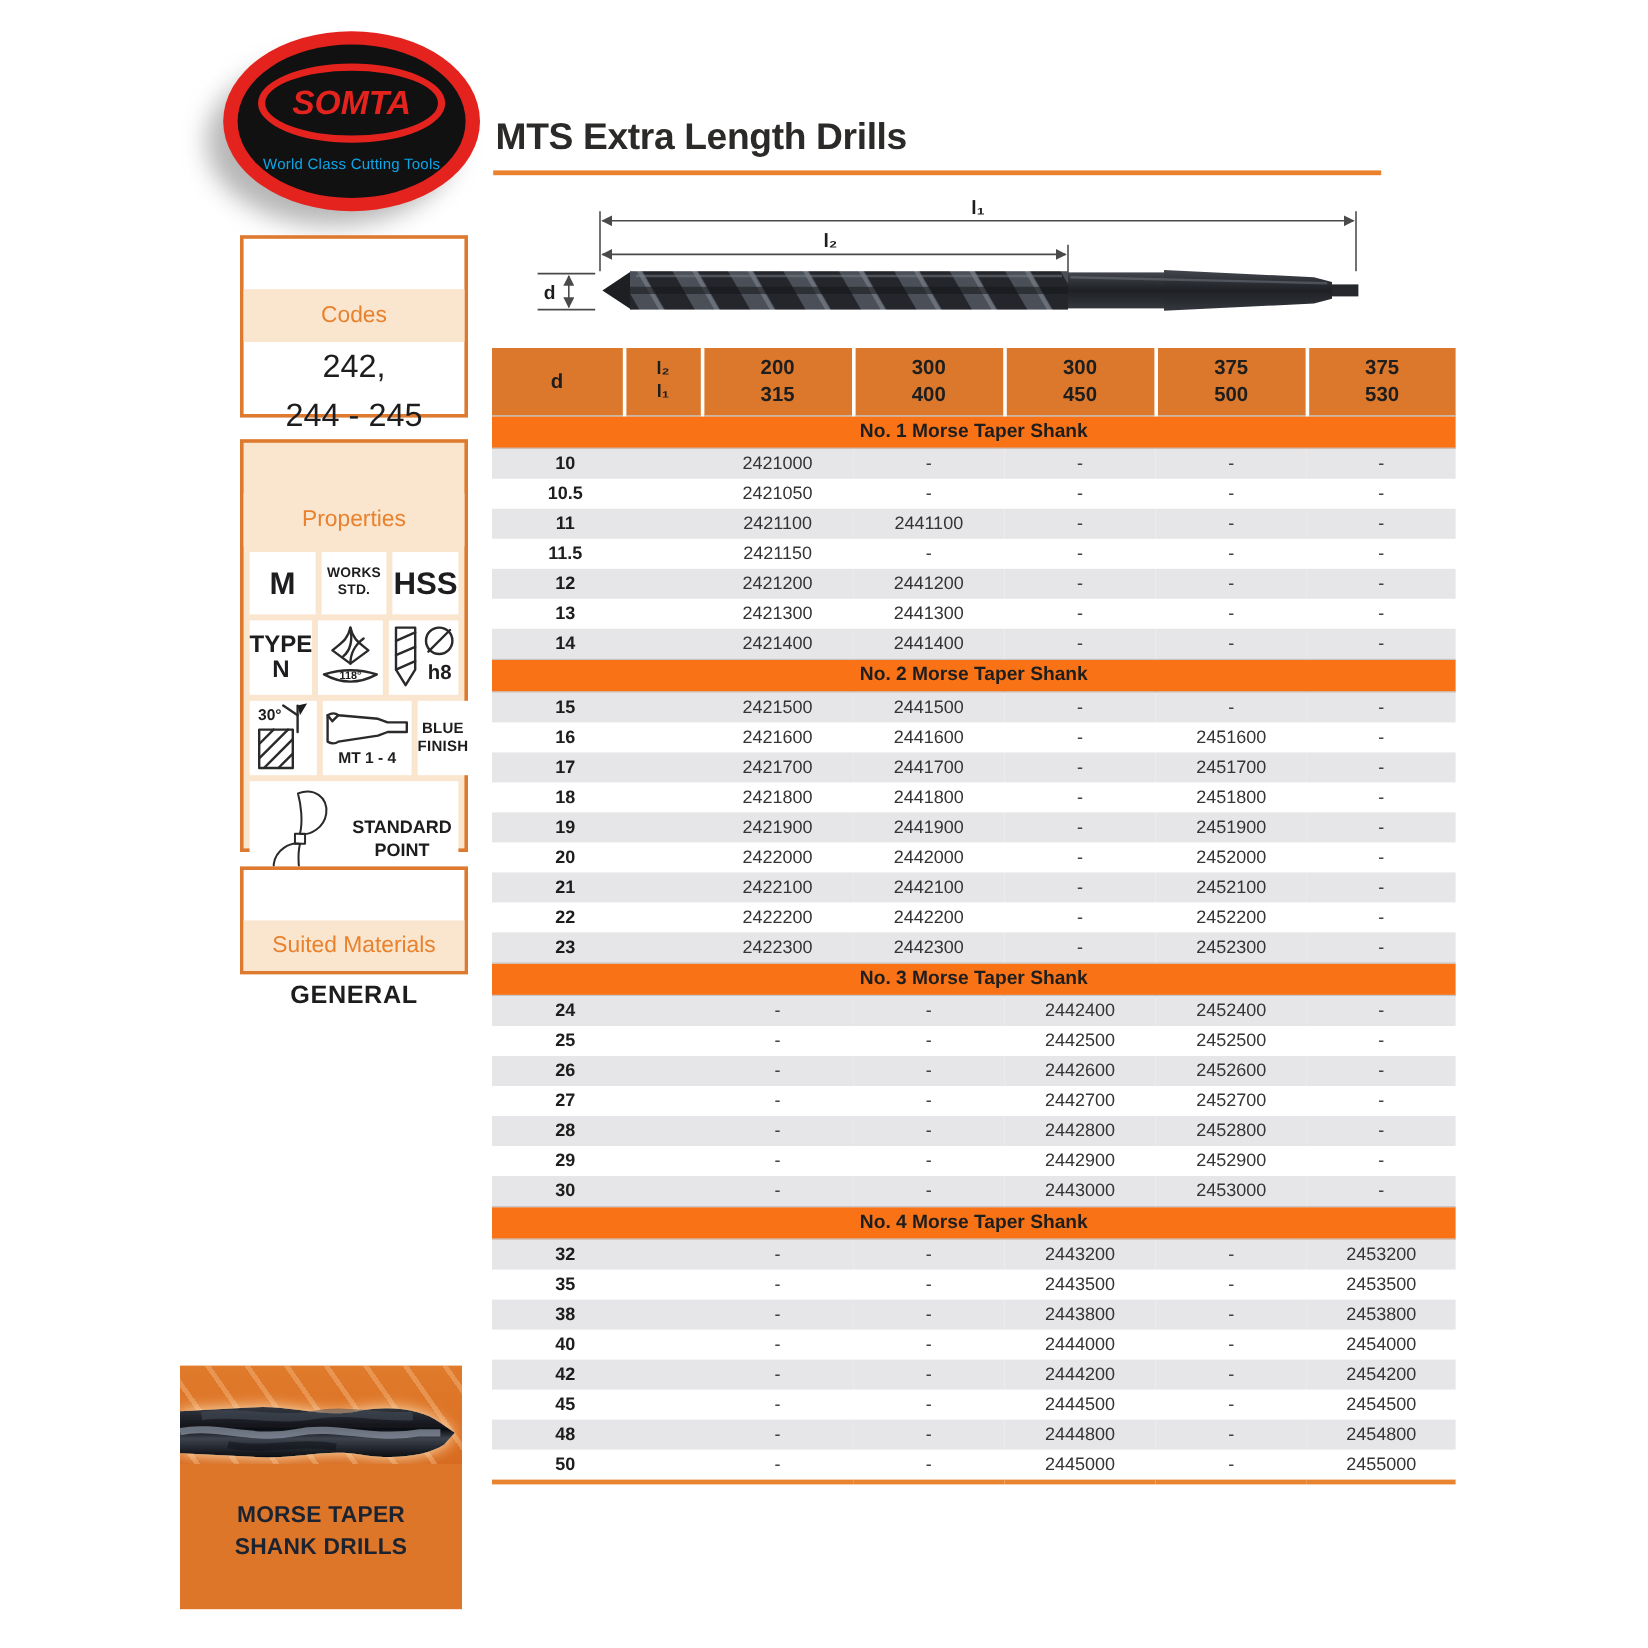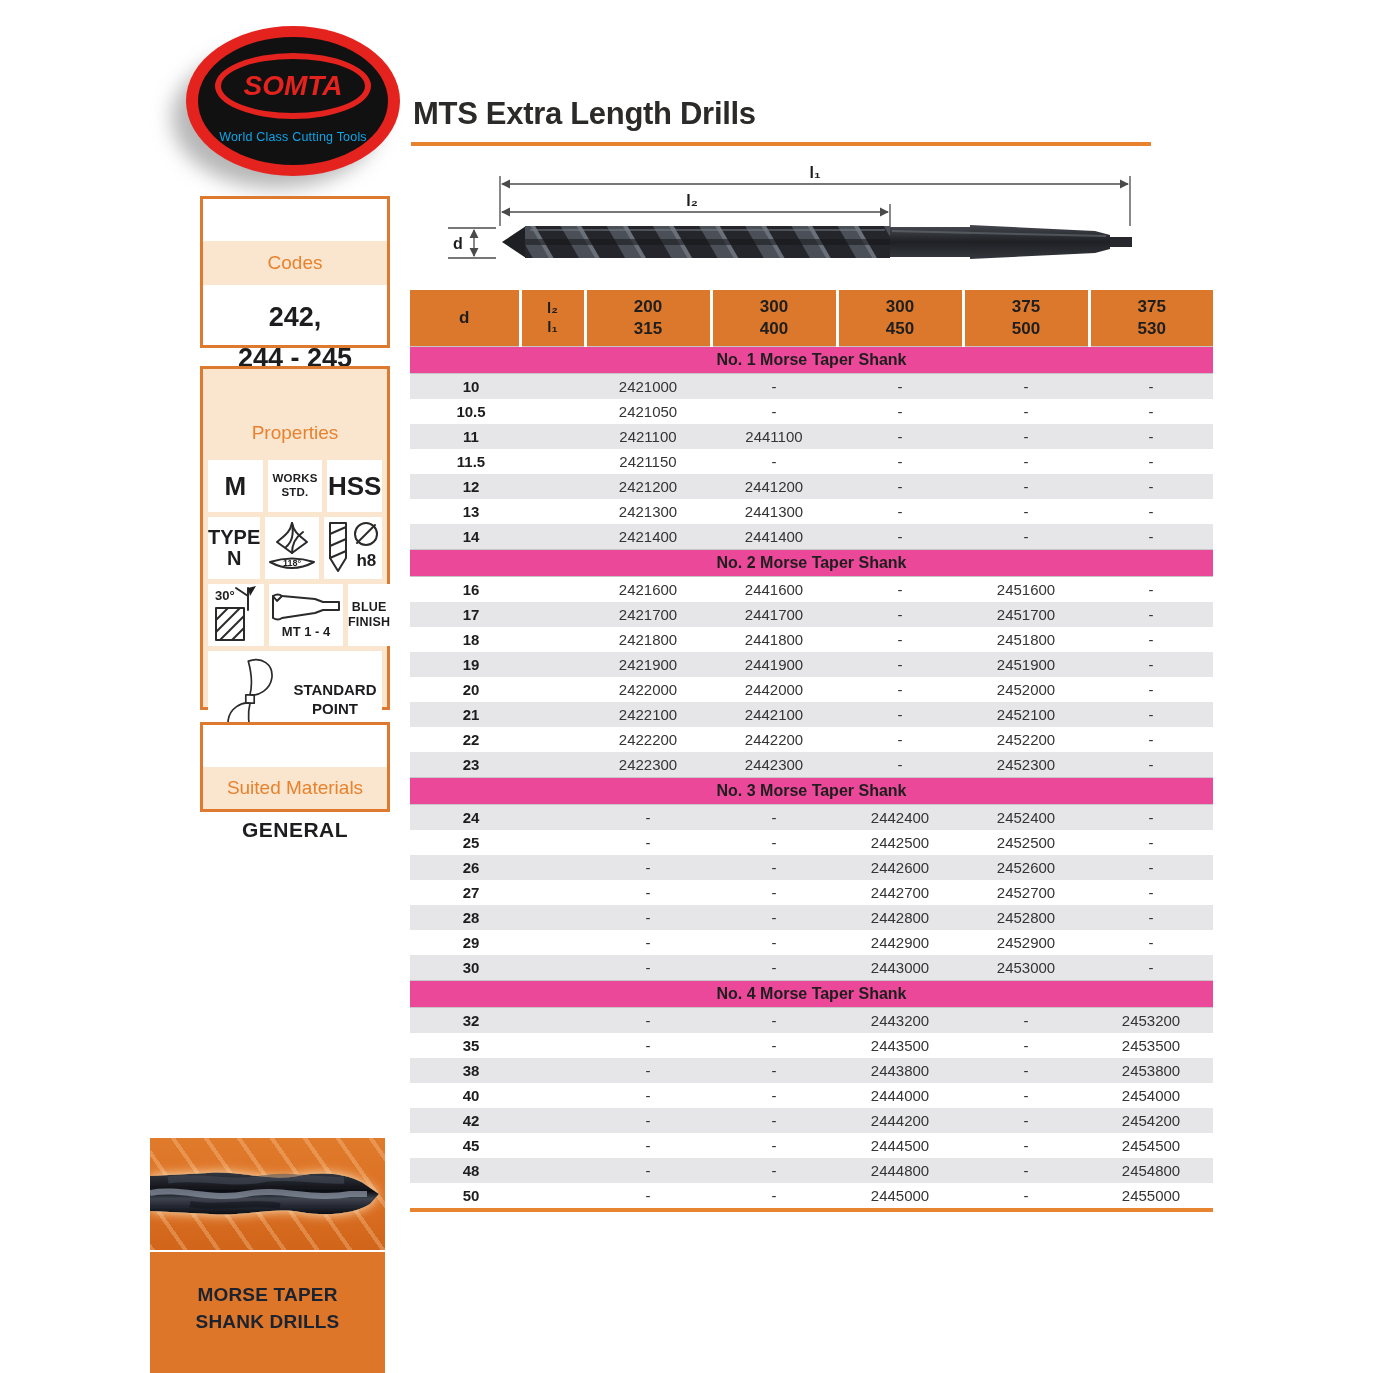--- a/index.html
+++ b/index.html
@@ -30,21 +30,21 @@
 
   
   .diagram{position:absolute;left:430px;top:160px;width:750px;height:125px;}
 
   
   .sbox{position:absolute;left:200px;width:190px;border:3px solid #DE7A2F;background:#fff;
     box-sizing:border-box;}
   .sbox-head{background:#FAE5CE;color:#E8822E;font-size:19px;text-align:center;height:44px;
     line-height:44px;margin-top:42px;}
   .codes-box{top:196px;height:152px;}
-  .codes-body{padding-top:12px;text-align:center;font-size:27px;font-weight:bold;color:#1d1d1f;
+  .codes-body{padding-top:0;text-align:center;font-size:27px;font-weight:normal;color:#1d1d1f;
     line-height:1.5;}
   .props-box{top:366px;height:344px;background:#FAE5CE;}
   .pgrid{display:flex;flex-direction:column;gap:5px;padding:5px;box-sizing:border-box;
     height:calc(100% - 44px);}
   .prow{display:flex;gap:5px;}
   .pcell{background:#ffffff;flex:1;display:flex;align-items:center;justify-content:center;
     position:relative;}
   .r1{height:52px;min-height:52px;}
   .r2{height:62px;min-height:62px;}
   .r3{height:62px;min-height:62px;}
@@ -62,33 +62,33 @@
   .mat-box .sbox-head{height:42px;line-height:42px;}
   .mat-body{text-align:center;font-size:21px;font-weight:bold;color:#1d1d1f;padding-top:9px;
     letter-spacing:.5px;}
 
   
   .photo{position:absolute;left:150px;top:1138px;width:235px;height:112px;
     background:
       repeating-linear-gradient(55deg, rgba(255,215,170,.30) 0 4px, rgba(255,215,170,0) 4px 27px),
       linear-gradient(180deg,#E07B2C 0%,#DB6F22 55%,#D0651B 100%);}
   .photo svg{position:absolute;inset:0;}
-  .product-label{position:absolute;left:150px;top:1252px;width:235px;height:121px;
+  .product-label{position:absolute;left:150px;top:1220px;width:235px;height:121px;
     background:#DE7629;color:#1C2330;text-align:center;font-weight:bold;font-size:19px;
     line-height:1.4;padding-top:30px;box-sizing:border-box;letter-spacing:.2px;}
 
   
   .drill-table{position:absolute;left:410px;top:290px;width:803px;border-collapse:collapse;
     table-layout:fixed;border-bottom:4px solid #E8842F;}
   .drill-table th.hd{background:#DC782C;height:56px;padding:0;font-size:17px;font-weight:bold;
     color:#1e1e1e;border-right:3px solid #ffffff;line-height:1.3;vertical-align:middle;}
   .drill-table th.hd.last{border-right:none;}
   .drill-table th.hd .sub{font-size:15px;line-height:1.25;}
   .drill-table tr.sec td{height:26px;padding:0;text-align:center;font-size:16px;font-weight:bold;
-    color:#1e1e1e;background:#ec4899;border-top:1px solid #c6c6c6;border-bottom:1px solid #c6c6c6;}
+    color:#1e1e1e;background:#f97316;border-top:1px solid #c6c6c6;border-bottom:1px solid #c6c6c6;}
   .drill-table tr.row td{height:25px;padding:0;text-align:center;font-size:15px;color:#343434;}
   .drill-table tr.row td.dval{font-weight:bold;color:#1d1d1d;padding-left:12px;}
   .drill-table tr.row.alt td{background:#E6E6E8;}
 
   svg text{font-family:"Liberation Sans","DejaVu Sans",sans-serif;}
   .dim{stroke:#4a4a4a;stroke-width:1.3;fill:none;}
   .dimtxt{font-size:16px;fill:#1d1d1f;font-weight:bold;}
   .picon{stroke:#2a2a2a;stroke-width:2;fill:none;stroke-linejoin:round;stroke-linecap:round;}
 </style>
 </head>
@@ -385,20 +385,29 @@
           <td></td>
           <td class="code">2421400</td>
           <td class="code">2441400</td>
           <td class="code">-</td>
           <td class="code">-</td>
           <td class="code">-</td>
         </tr>
         <tr class="sec">
           <td colspan="7">No. 2 Morse Taper Shank</td>
         </tr>
+        <tr class="row alt">
+          <td class="dval">15</td>
+          <td></td>
+          <td class="code">2421500</td>
+          <td class="code">2441500</td>
+          <td class="code">-</td>
+          <td class="code">-</td>
+          <td class="code">-</td>
+        </tr>
         <tr class="row">
           <td class="dval">16</td>
           <td></td>
           <td class="code">2421600</td>
           <td class="code">2441600</td>
           <td class="code">-</td>
           <td class="code">2451600</td>
           <td class="code">-</td>
         </tr>
         <tr class="row alt">

